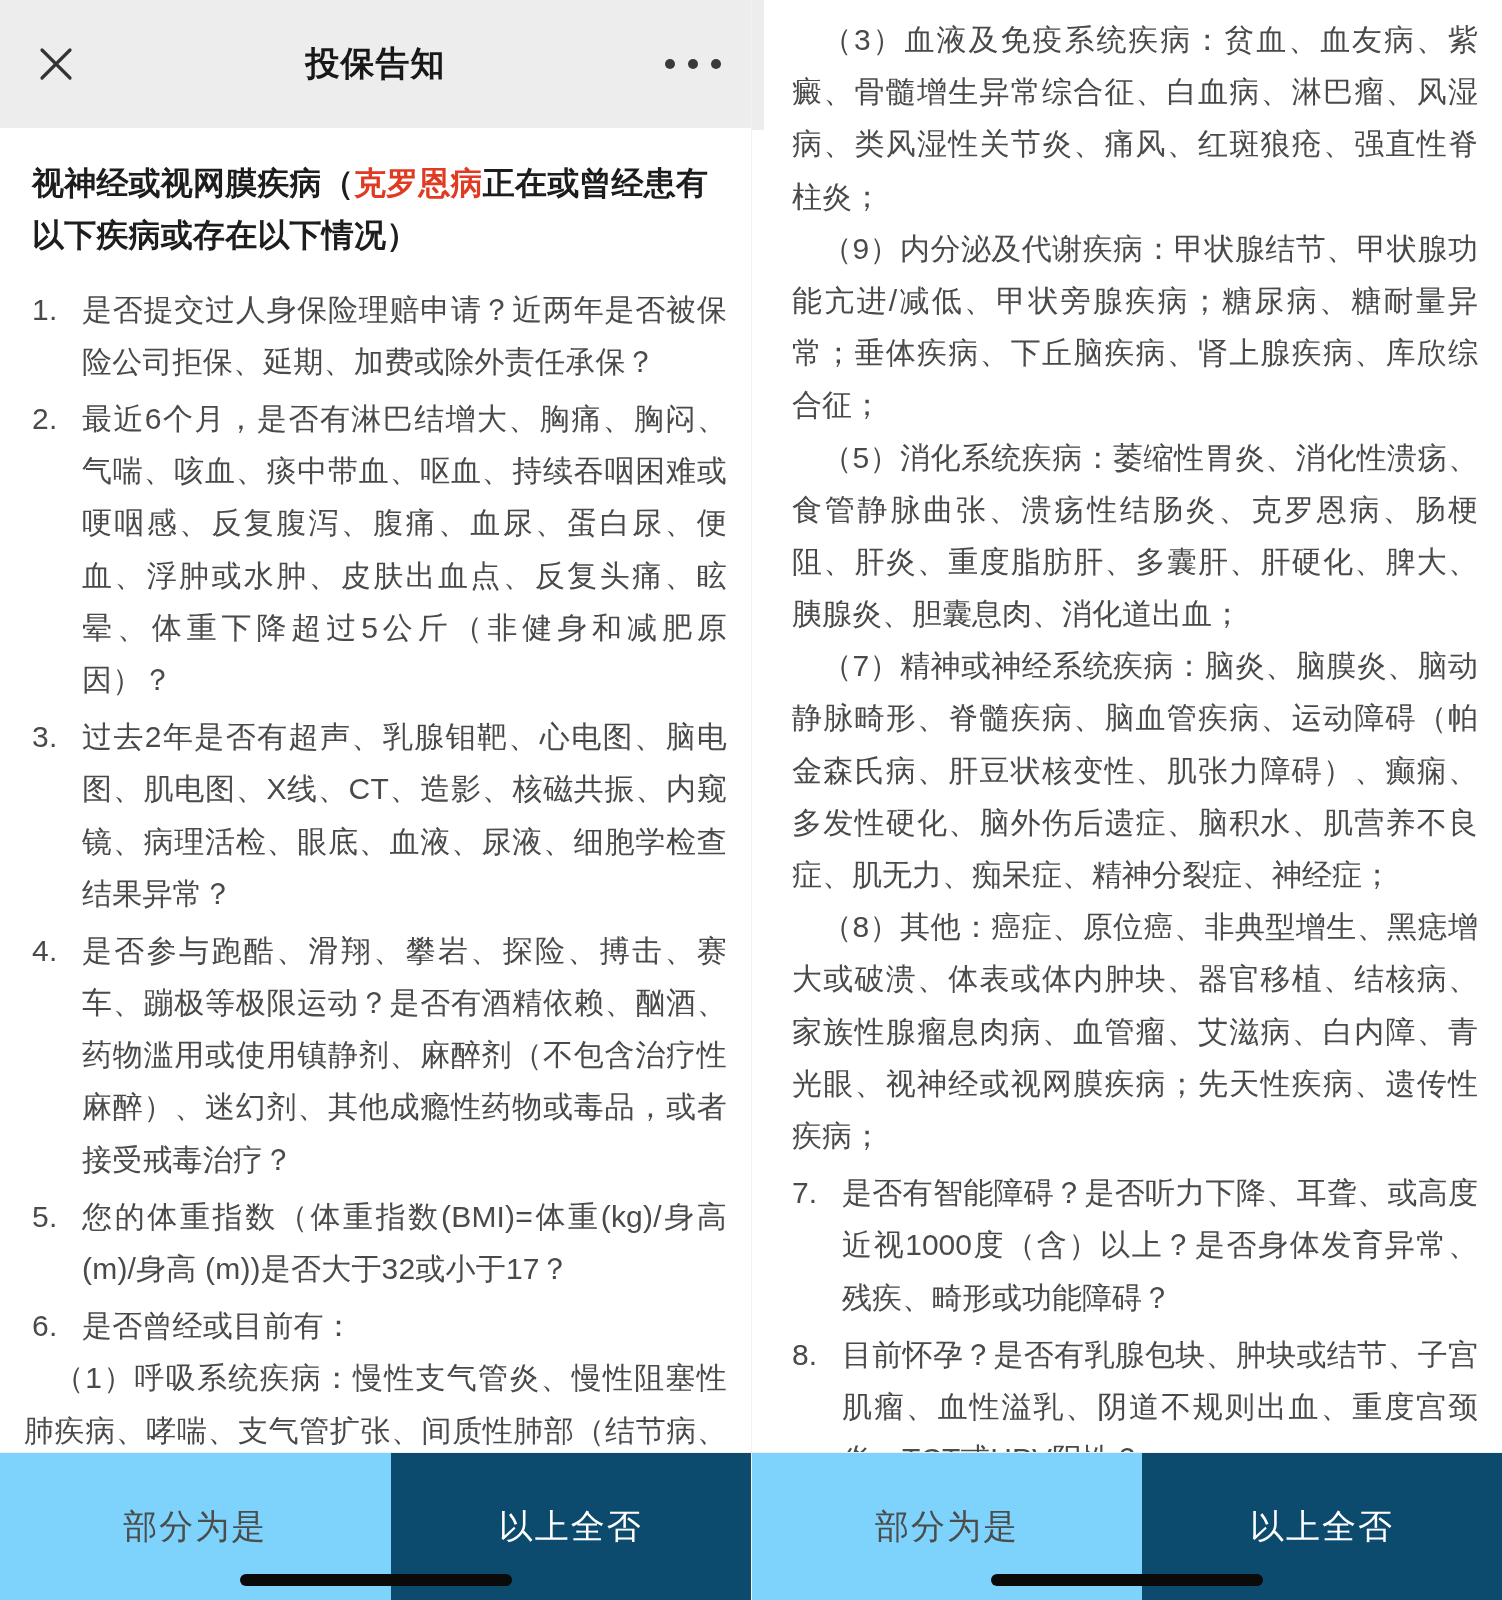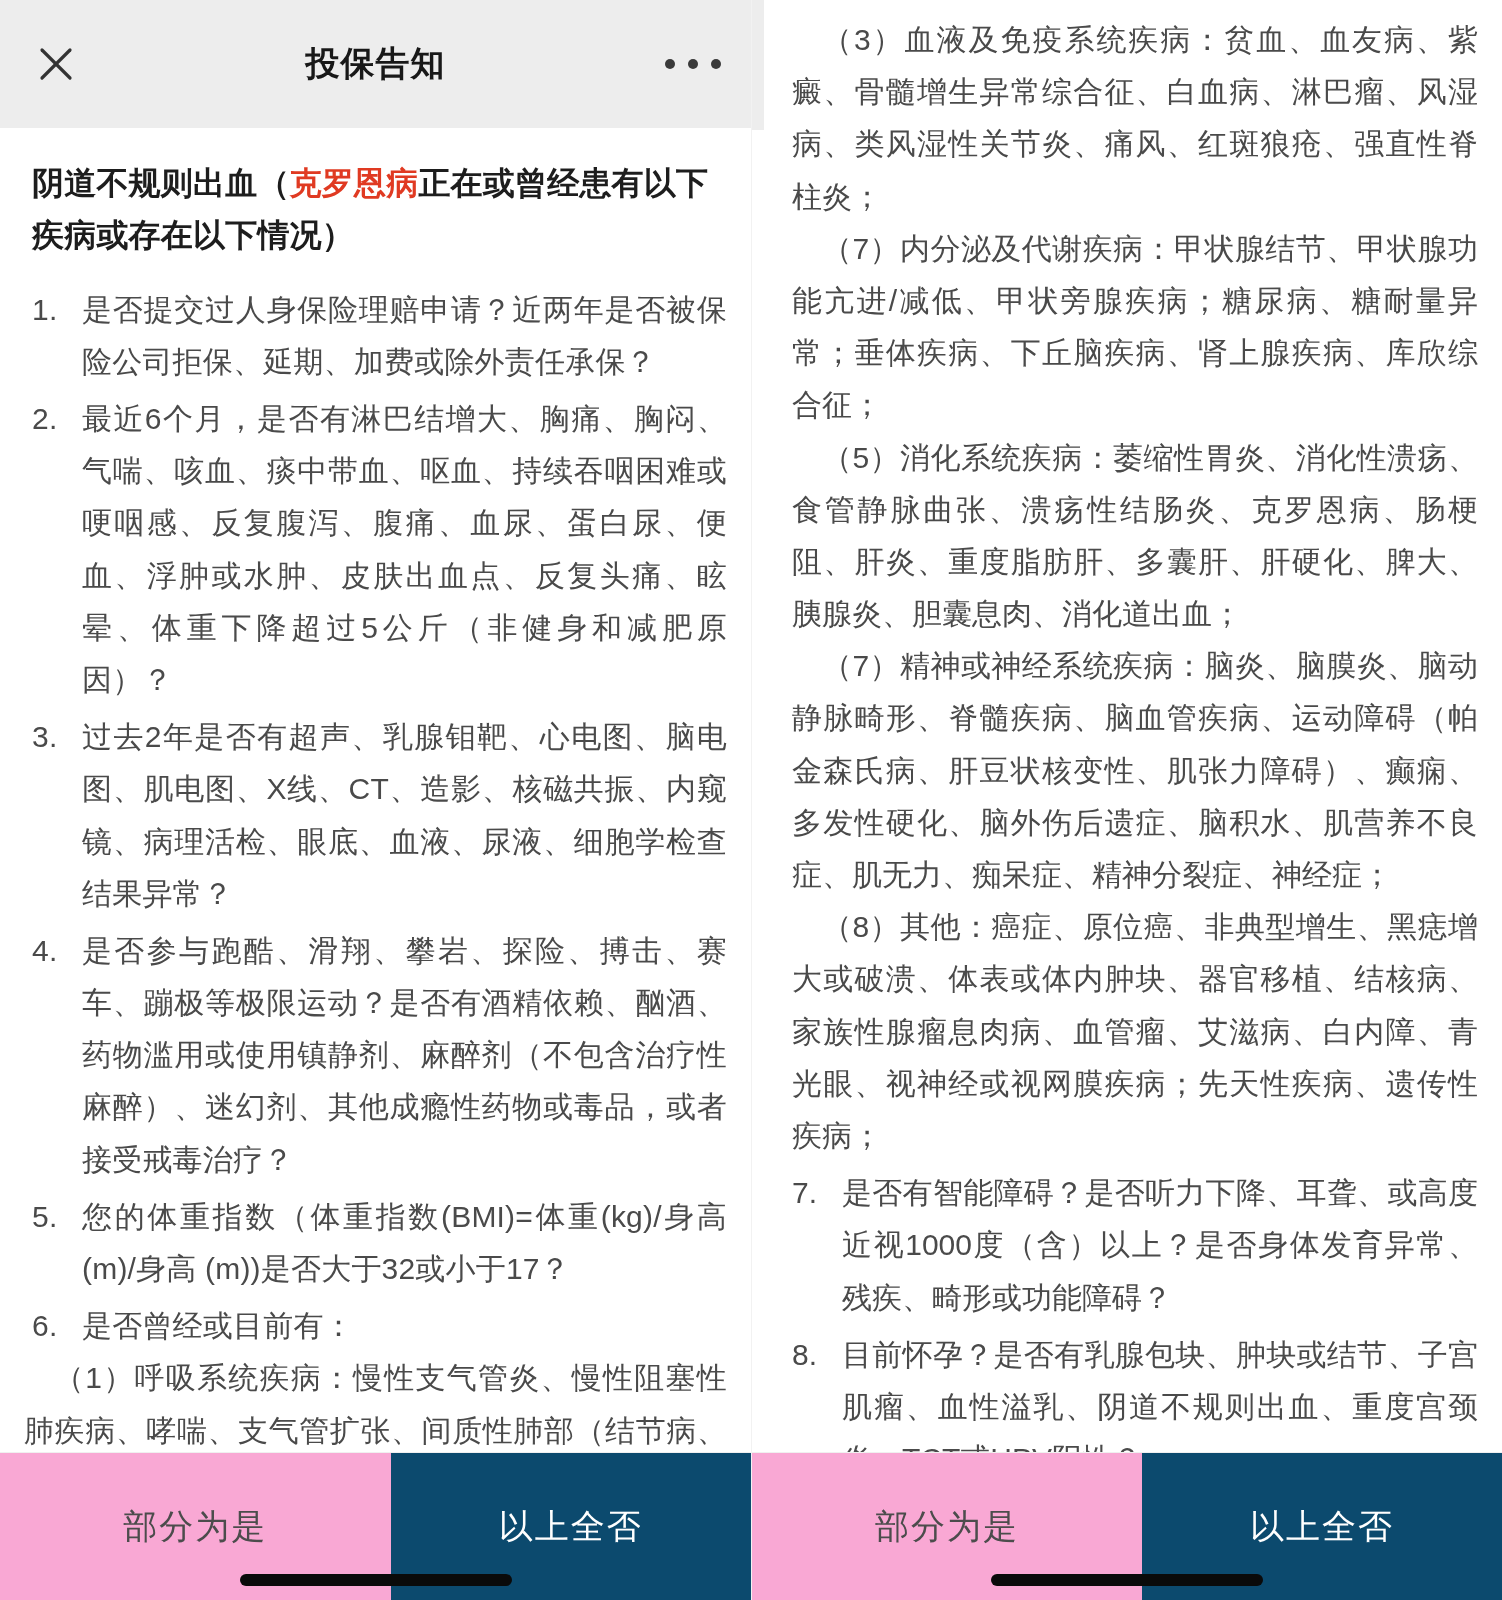--- a/index.html
+++ b/index.html
@@ -169,21 +169,21 @@
     right: 0;
     bottom: 0;
     height: 148px;
     display: flex;
     background: #ffffff;
     border-top: 1px solid #f0f0f0;
     z-index: 5;
   }
   .btn-partial {
     flex: 1 1 52%;
-    background: #f9a8d4;
+    background: #7dd3fc;
     color: #4c4c4c;
     font-size: 34px;
     display: flex;
     align-items: center;
     justify-content: center;
     cursor: pointer;
     letter-spacing: 2px;
     text-align: right;
   }
   .btn-allno {
@@ -236,21 +236,21 @@
       <div class="more-btn">
         <i></i>
         <i></i>
         <i></i>
       </div>
     </div>
 
     <div class="content">
 
       <div class="doc-title">
-        <span>阴道不规则出血（</span><span class="hl">克罗恩病</span><span>正在或曾经患有以下疾病或存在以下情况）</span>
+        <span>视神经或视网膜疾病（</span><span class="hl">克罗恩病</span><span>正在或曾经患有以下疾病或存在以下情况）</span>
       </div>
 
       <ol class="qlist">
         <li>
           <span>是否提交过人身保险理赔申请？近两年是否被保险公司拒保、延期、加费或除外责任承保？</span>
         </li>
         <li>
           <span>最近6个月，是否有淋巴结增大、胸痛、胸闷、气喘、咳血、痰中带血、呕血、持续吞咽困难或哽咽感、反复腹泻、腹痛、血尿、蛋白尿、便血、浮肿或水肿、皮肤出血点、反复头痛、眩晕、体重下降超过5公斤（非健身和减肥原因）？</span>
         </li>
         <li>
@@ -276,21 +276,21 @@
     </div>
     <div class="home-indicator"></div>
   </div>
 
   <div class="phone right">
     <div class="edge-strip"></div>
 
     <div class="content">
       <ul class="cont-list" style="margin-top:14px;">
         <li class="para">（3）血液及免疫系统疾病：贫血、血友病、紫癜、骨髓增生异常综合征、白血病、淋巴瘤、风湿病、类风湿性关节炎、痛风、红斑狼疮、强直性脊柱炎；</li>
-        <li class="para">（7）内分泌及代谢疾病：甲状腺结节、甲状腺功能亢进/减低、甲状旁腺疾病；糖尿病、糖耐量异常；垂体疾病、下丘脑疾病、肾上腺疾病、库欣综合征；</li>
+        <li class="para">（9）内分泌及代谢疾病：甲状腺结节、甲状腺功能亢进/减低、甲状旁腺疾病；糖尿病、糖耐量异常；垂体疾病、下丘脑疾病、肾上腺疾病、库欣综合征；</li>
         <li class="para">（5）消化系统疾病：萎缩性胃炎、消化性溃疡、食管静脉曲张、溃疡性结肠炎、克罗恩病、肠梗阻、肝炎、重度脂肪肝、多囊肝、肝硬化、脾大、胰腺炎、胆囊息肉、消化道出血；</li>
         <li class="para">（7）精神或神经系统疾病：脑炎、脑膜炎、脑动静脉畸形、脊髓疾病、脑血管疾病、运动障碍（帕金森氏病、肝豆状核变性、肌张力障碍）、癫痫、多发性硬化、脑外伤后遗症、脑积水、肌营养不良症、肌无力、痴呆症、精神分裂症、神经症；</li>
         <li class="para">（8）其他：癌症、原位癌、非典型增生、黑痣增大或破溃、体表或体内肿块、器官移植、结核病、家族性腺瘤息肉病、血管瘤、艾滋病、白内障、青光眼、视神经或视网膜疾病；先天性疾病、遗传性疾病；</li>
 
         <li class="numbered">
           <span class="num">7.</span>
           <span>是否有智能障碍？是否听力下降、耳聋、或高度近视1000度（含）以上？是否身体发育异常、残疾、畸形或功能障碍？</span>
         </li>
         <li class="numbered">
           <span class="num">8.</span>

